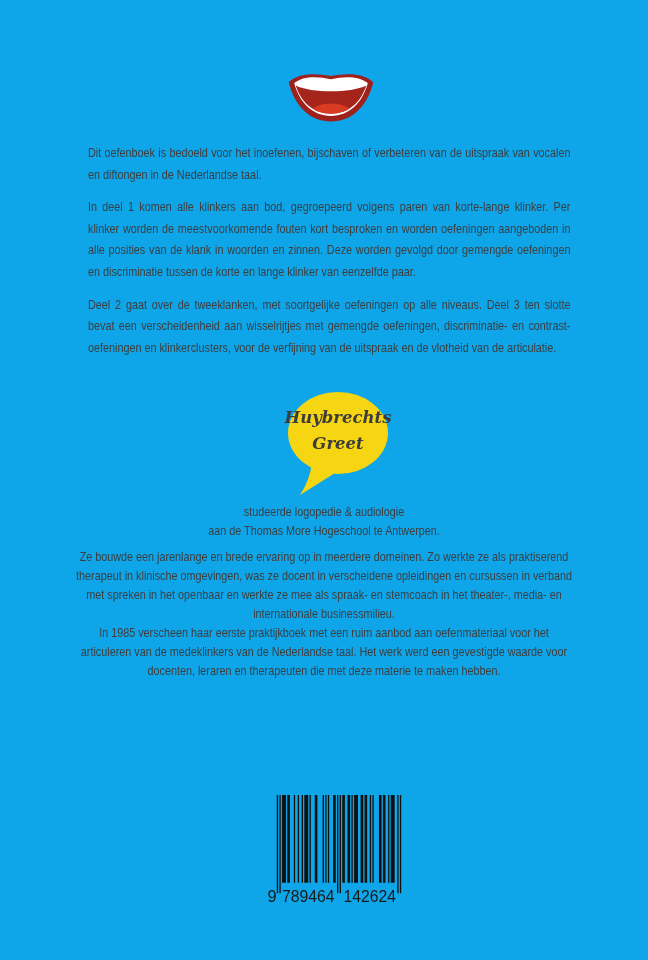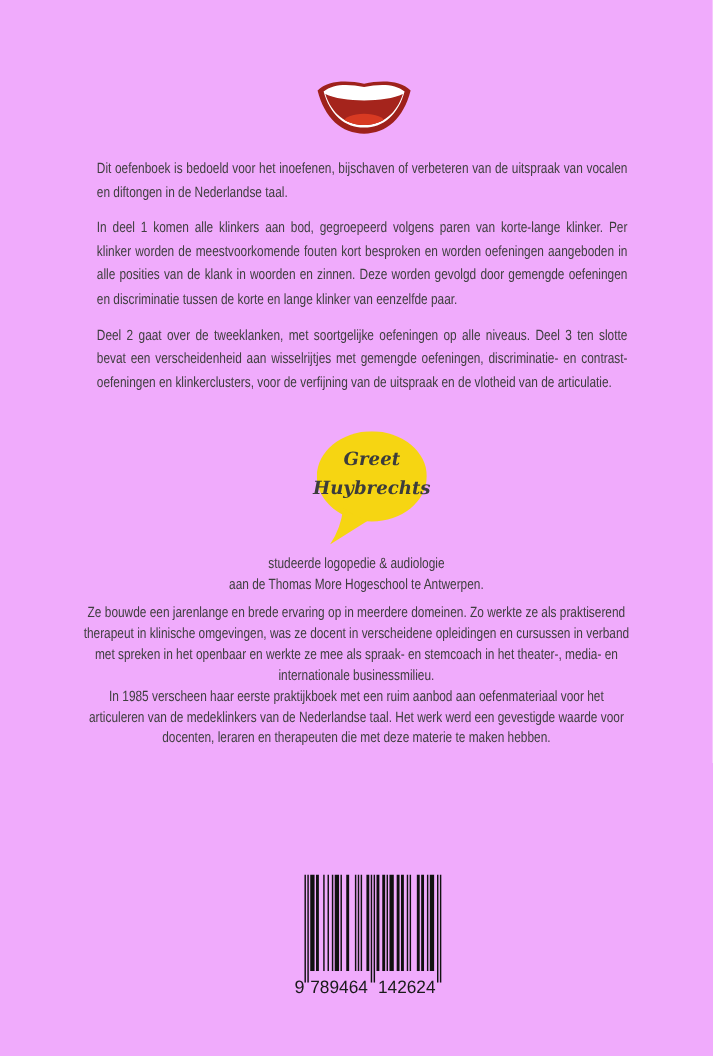--- a/index.html
+++ b/index.html
@@ -1,17 +1,17 @@
 <!DOCTYPE html>
 <html><head>
 <meta charset="utf-8">
 <style>
   html,body{margin:0;padding:0;background:#ffffff;}
   .page{
-    position:relative;width:648px;height:960px;background:#f0abfc;overflow:hidden;
+    position:relative;width:648px;height:960px;background:#0ea5e9;overflow:hidden;
     font-family:"Liberation Sans",sans-serif;color:#3e3e3e;
   }
   
   .mouth{position:absolute;left:284px;top:66px;width:94px;height:64px;}
   
   .intro{
     position:absolute;left:88px;top:142px;width:603px;
     transform:scaleX(0.8);transform-origin:0 0;
   }
   .intro p{
@@ -62,22 +62,22 @@
     <p>Dit oefenboek is bedoeld voor het inoefenen, bijschaven of verbeteren van de uitspraak van vocalen en diftongen in de Nederlandse taal.</p>
     <p>In deel 1 komen alle klinkers aan bod, gegroepeerd volgens paren van korte-lange klinker. Per klinker worden de meestvoorkomende fouten kort besproken en worden oefeningen aangeboden in alle posities van de klank in woorden en zinnen. Deze worden gevolgd door gemengde oefeningen en discriminatie tussen de korte en lange klinker van eenzelfde paar.</p>
     <p>Deel 2 gaat over de tweeklanken, met soortgelijke oefeningen op alle niveaus. Deel 3 ten slotte bevat een verscheidenheid aan wisselrijtjes met gemengde oefeningen, discriminatie- en contrast-oefeningen en klinkerclusters, voor de verfijning van de uitspraak en de vlotheid van de articulatie.</p>
   </div>
 
   <svg class="bubble" viewBox="0 0 100 103" aria-hidden="true">
     <ellipse cx="50" cy="41" rx="50" ry="41" fill="#f6d512"></ellipse>
     <path d="M26,71 Q36,79 47,81 L12,103 Q22,88 24,70 Z" fill="#f6d512"></path>
   </svg>
   <div class="bubble-name">
+    <div>Huybrechts</div>
     <div>Greet</div>
-    <div>Huybrechts</div>
   </div>
 
   <div class="centered credentials">
     <p>studeerde logopedie &amp; audiologie</p>
     <p>aan de Thomas More Hogeschool te Antwerpen.</p>
   </div>
 
   <div class="centered bio1">
     <p>Ze bouwde een jarenlange en brede ervaring op in meerdere domeinen. Zo werkte ze als praktiserend therapeut in klinische omgevingen, was ze docent in verscheidene opleidingen en cursussen in verband met spreken in het openbaar en werkte ze mee als spraak- en stemcoach in het theater-, media- en internationale businessmilieu.</p>
   </div>

